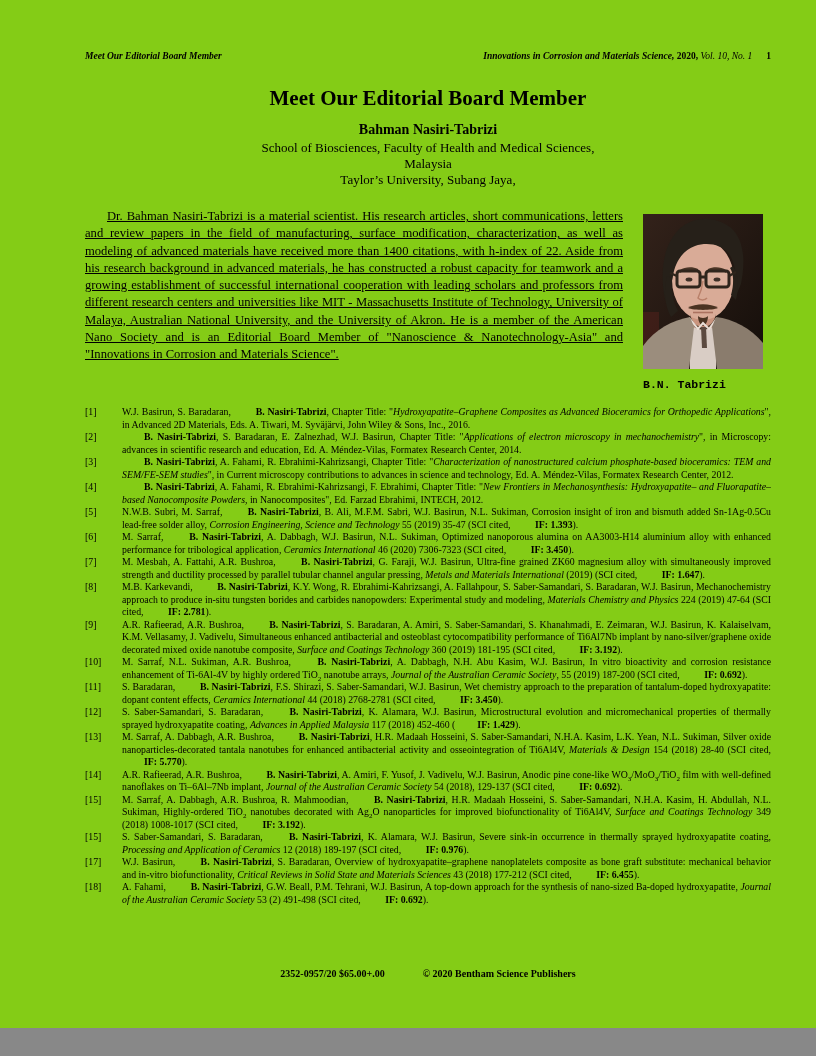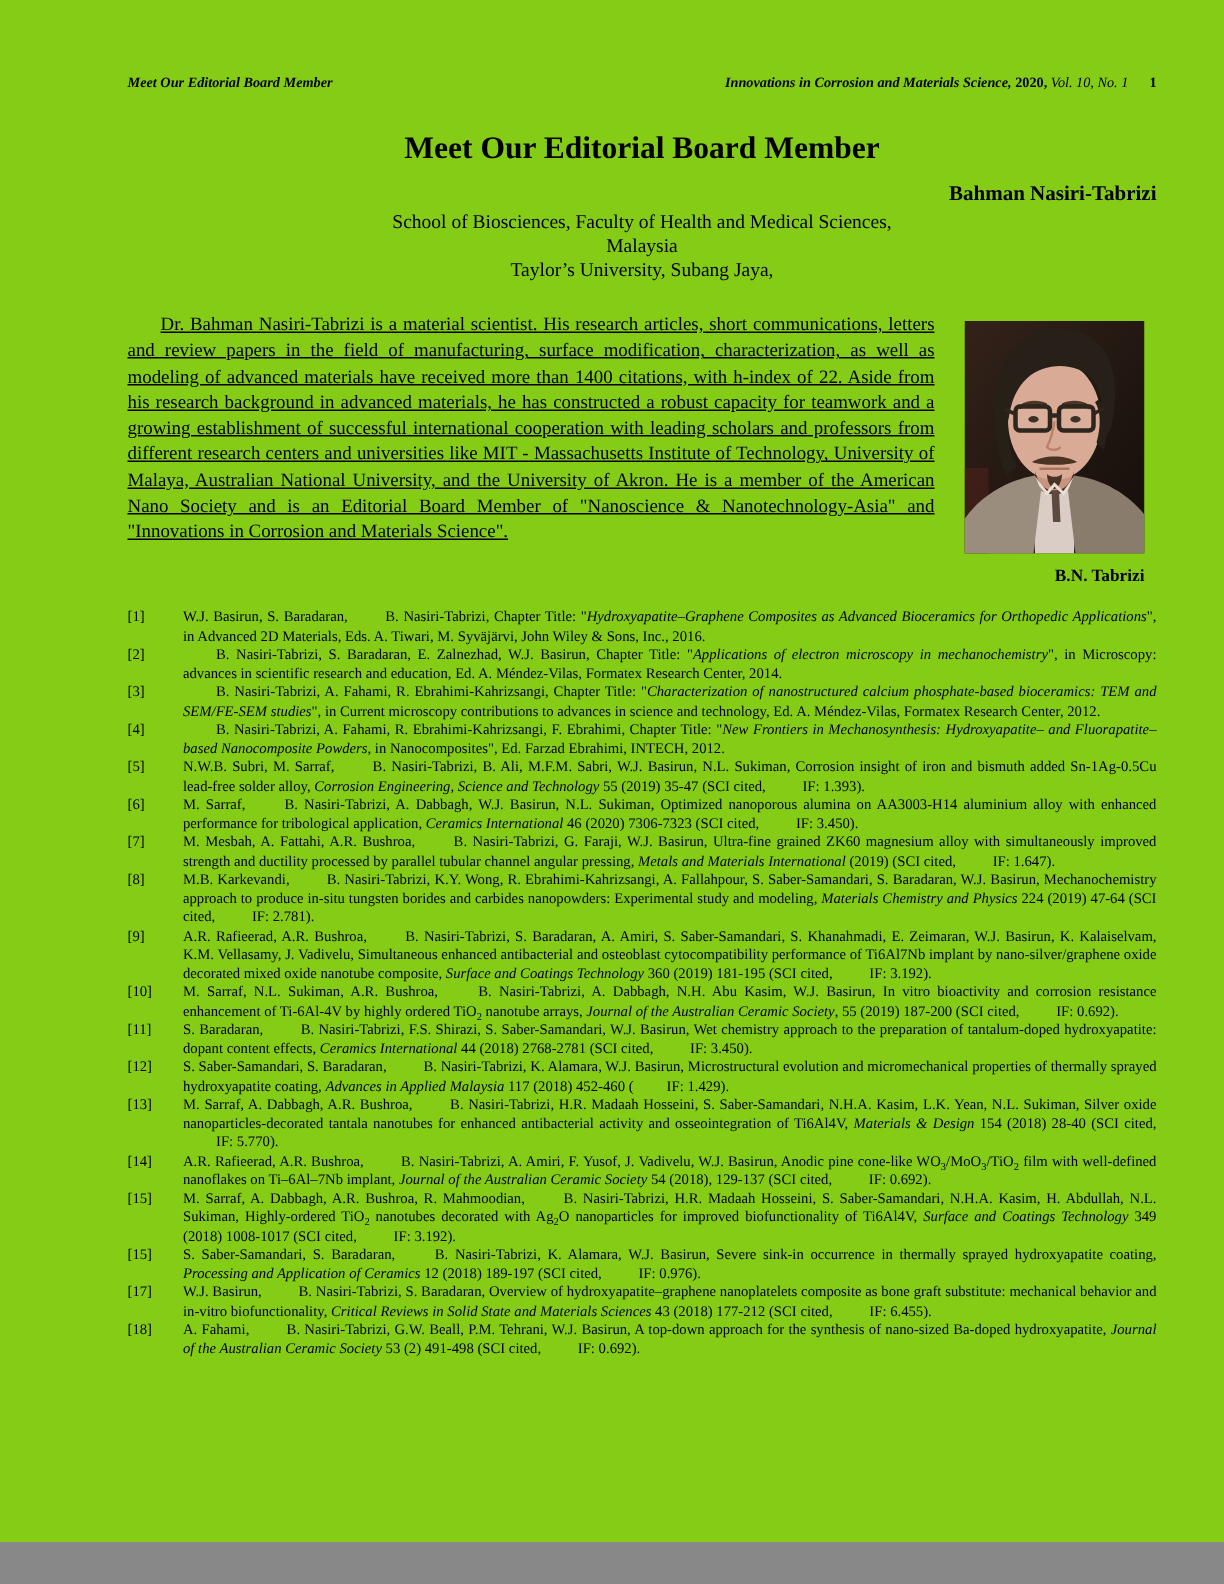--- a/index.html
+++ b/index.html
@@ -18,39 +18,39 @@
   }
   .rh-left { font-weight:bold; font-style:italic; }
   .rh-right { white-space:nowrap; }
   .rh-journal { font-weight:bold; font-style:italic; }
   .rh-year { font-weight:bold; }
   .rh-vol { font-style:italic; }
   .rh-page { font-weight:bold; margin-left:14px; }
 
   
   .doc-title { margin:24px 0 0 0; text-align:center; font-size:21px; font-weight:bold; line-height:24px; }
-  .author { margin-top:11px; text-align:right; font-size:14px; font-weight:bold; line-height:17px; }
+  .author { margin-top:11px; text-align:center; font-size:14px; font-weight:bold; line-height:17px; }
   .affiliation { margin-top:2px; text-align:center; font-size:13px; line-height:16px; }
 
   
   .bio-wrap { margin-top:20px; font-size:12.6px; line-height:17.3px; text-align:justify; }
   .bio-figure { float:right; width:138px; margin:6px 0 2px 10px; }
   .photo-frame { width:120px; height:155px; margin-left:10px; display:block; }
   .photo-frame svg { display:block; }
-  .photo-caption { width:120px; margin-left:10px; margin-top:7px; text-align:right; font-weight:bold; font-size:11.5px; }
+  .photo-caption { width:120px; margin-left:10px; margin-top:7px; text-align:left; font-weight:bold; font-size:11.5px;font-family:Liberation Mono, monospace; }
   .bio-text { text-indent:22px;text-decoration:underline; }
   .clear { clear:both; }
 
   
   .pubs-heading { margin-top:15px; font-size:11.5px; font-weight:bold; line-height:14px; }
   .ref-list { margin-top:11px; font-size:9.8px; line-height:12.5px; }
   .ref-row { display:grid; grid-template-columns:37px 1fr; }
   .ref-num { text-align:left; }
   .ref-text { text-align:justify; }
-  .ref-text b { font-weight:normal;padding-left:22px; }
+  .ref-text b { font-weight:bold;padding-left:22px; }
   .ref-text i { font-style:italic; }
   .ref-text sub { font-size:7px; line-height:0; }
 
   
   .footer {
     position:absolute; top:967px; left:85px; width:686px;
     display:flex; justify-content:center; gap:38px;
     font-size:10px; font-weight:bold; line-height:13px;
   }
 </style>
@@ -220,13 +220,17 @@
   </div>
 
   <div class="ref-row">
     <span class="ref-num">[18]</span>
     <span class="ref-text">A. Fahami, <b>B. Nasiri-Tabrizi</b>, G.W. Beall, P.M. Tehrani, W.J. Basirun, A top-down approach for the synthesis of nano-sized Ba-doped hydroxyapatite, <i>Journal of the Australian Ceramic Society</i> 53 (2) 491-498 (SCI cited, <b>IF: 0.692</b>).</span>
   </div>
 </div>
 
   </div>
 
+  <div class="footer">
+    <span>2352-0957/20 $65.00+.00</span>
+    <span>© 2020 Bentham Science Publishers</span>
+  </div>
 </div>
 
 </body></html>

